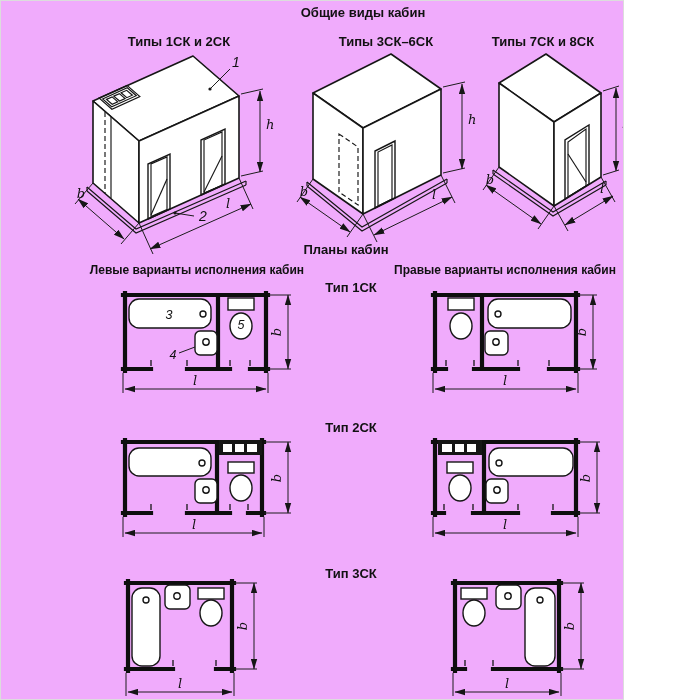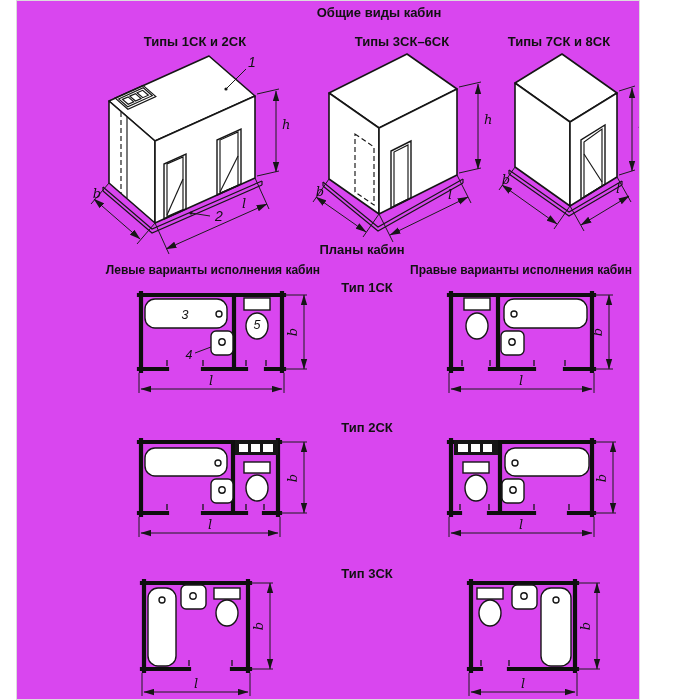--- a/index.html
+++ b/index.html
@@ -1,16 +1,16 @@
 <!DOCTYPE html>
 <html><head>
 <meta charset="utf-8">
 <style>
   html,body{margin:0;padding:0;background:#fff;}
-  .frame{position:relative;width:624px;height:700px;background:#d946ef;border:1px solid #dcdcdc;box-sizing:border-box;overflow:hidden;margin-left:16px;}
+  .frame{position:relative;width:624px;height:700px;background:#f0abfc;border:1px solid #dcdcdc;box-sizing:border-box;overflow:hidden;}
   svg{position:absolute;left:0;top:0;}
   .t-h{font-family:"Liberation Sans",sans-serif;font-size:13px;font-weight:bold;fill:#111;}
   .t-h2{font-family:"Liberation Sans",sans-serif;font-size:12px;font-weight:bold;fill:#111;}
   .t-dim{font-family:"DejaVu Serif",serif;font-style:italic;font-size:13px;fill:#111;}
   .t-num{font-family:"Liberation Sans",sans-serif;font-style:italic;font-size:14px;fill:#111;}
   .t-num-s{font-family:"Liberation Sans",sans-serif;font-style:italic;font-size:12.5px;fill:#111;}
   .face{fill:#fff;stroke:#161616;stroke-width:1.6;stroke-linejoin:round;}
   .ln{fill:none;stroke:#161616;stroke-width:1.4;}
   .ln2{fill:none;stroke:#161616;stroke-width:1.15;}
   .dash{fill:none;stroke:#161616;stroke-width:1.15;stroke-dasharray:5 3;}

